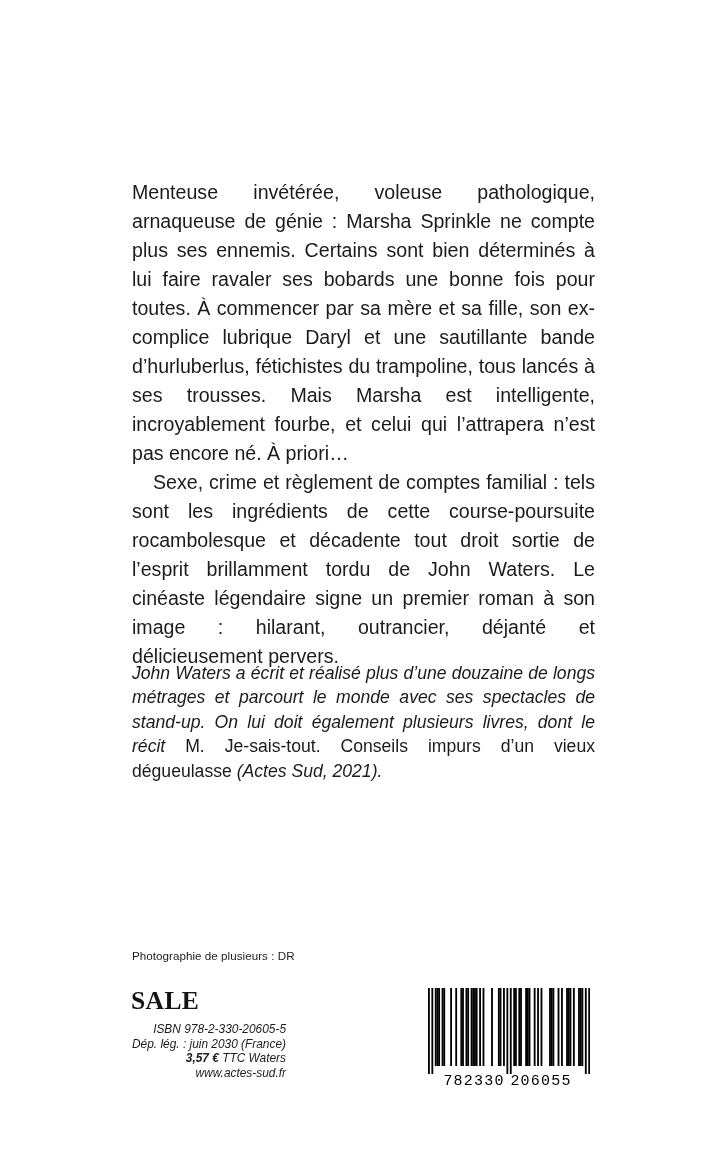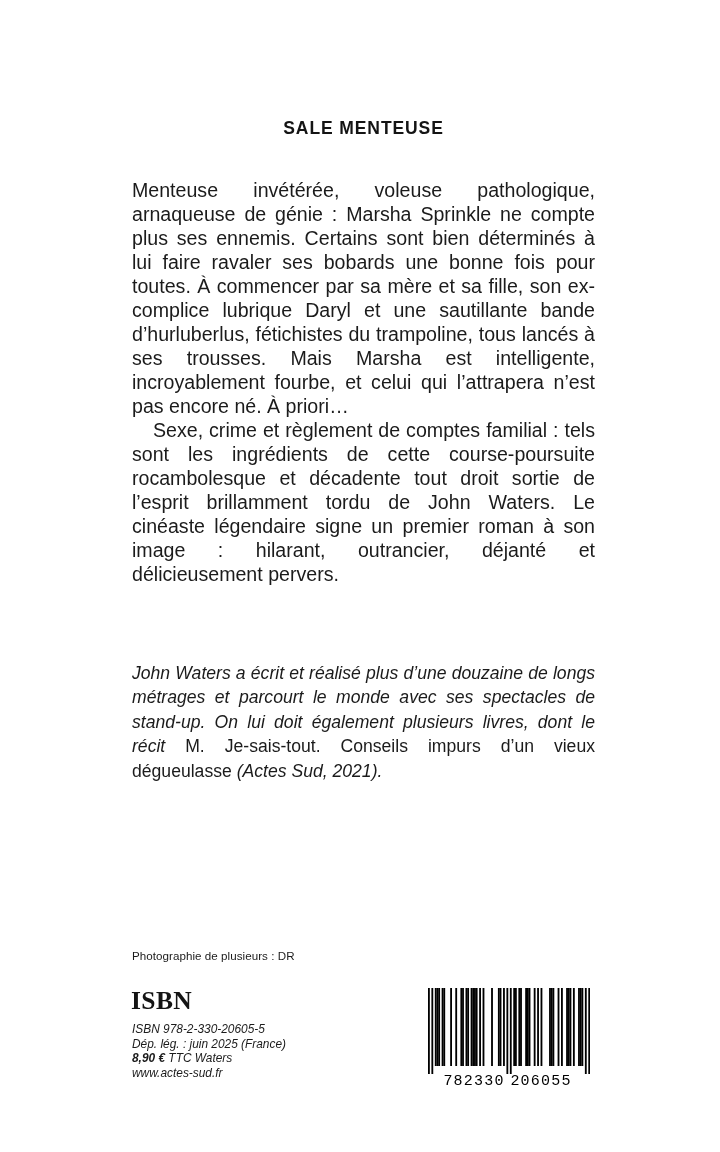--- a/index.html
+++ b/index.html
@@ -37,21 +37,21 @@
     font-family: "Liberation Sans", sans-serif;
   }
 
   
   .blurb {
     position: absolute;
     left: 132px;
     top: 178px;
     width: 463px;
     font-size: 19.6px;
-    line-height: 24px;
+    line-height: 29px;
     text-align: justify;
     text-justify: inter-word;
     color: #1b1b1b;
     font-weight: 300;
   }
   .blurb p {
     margin: 0;
   }
   .blurb p.indented {
     text-indent: 21px;
@@ -102,57 +102,56 @@
     position: absolute;
     left: 132px;
     top: 1022px;
     font-size: 11.9px;
     line-height: 14.6px;
     font-style: italic;
     color: #1b1b1b;
     font-weight: 300;
     white-space: nowrap;
   }
-  .isbn-block div { white-space: nowrap; }
+  .isbn-block div { white-space: nowrap; text-align: right; }
   .isbn-block .price { font-weight: bold; font-style: italic; }
 
   
   .barcode {
     position: absolute;
     left: 428px;
     top: 988px;
     width: 164px;
     height: 104px;
   }
   .barcode svg { display: block; }
 </style>
 </head>
 <body>
 
 <div class="page">
 
-  <div class="book-title">SALE MENTEUSE</div>
 
   <div class="blurb">
     <p>Menteuse invétérée, voleuse pathologique, arnaqueuse de génie : Marsha Sprinkle ne compte plus ses ennemis. Certains sont bien déterminés à lui faire ravaler ses bobards une bonne fois pour toutes. À commencer par sa mère et sa fille, son ex-complice lubrique Daryl et une sautillante bande d’hurluberlus, fétichistes du trampoline, tous lancés à ses trousses. Mais Marsha est intelligente, incroyablement fourbe, et celui qui l’attrapera n’est pas encore né. À priori…</p>
     <p class="indented">Sexe, crime et règlement de comptes familial : tels sont les ingrédients de cette course-poursuite rocambolesque et décadente tout droit sortie de l’esprit brillamment tordu de John Waters. Le cinéaste légendaire signe un premier roman à son image : hilarant, outrancier, déjanté et délicieusement pervers.</p>
   </div>
 
   <div class="bio">
     <p><span>John Waters a écrit et réalisé plus d’une douzaine de longs métrages et parcourt le monde avec ses spectacles de stand-up. On lui doit également plusieurs livres, dont le récit </span><span class="roman">M. Je-sais-tout. Conseils impurs d’un vieux dégueulasse</span><span> (Actes Sud, 2021).</span></p>
   </div>
 
   <div class="credit-line">Photographie de plusieurs : DR</div>
 
-  <div class="imprint">ISBN</div>
+  <div class="imprint">SALE</div>
 
   <div class="isbn-block">
     <div>ISBN 978-2-330-20605-5</div>
-    <div>Dép. lég. : juin 2025 (France)</div>
-    <div><span class="price">8,90 €</span><span> TTC Waters</span></div>
+    <div>Dép. lég. : juin 2030 (France)</div>
+    <div><span class="price">3,57 €</span><span> TTC Waters</span></div>
     <div>www.actes-sud.fr</div>
   </div>
 
   <div class="barcode">
     <svg width="162" height="104" viewBox="0 0 162 104" xmlns="http://www.w3.org/2000/svg">
       <rect x="0" y="0" width="162" height="104" fill="#ffffff"></rect>
       <g id="bars" fill="#000000">
           <rect x="0.000" y="0" width="1.825" height="86"></rect>
           <rect x="3.411" y="0" width="1.825" height="86"></rect>
           <rect x="6.821" y="0" width="1.825" height="78"></rect>

